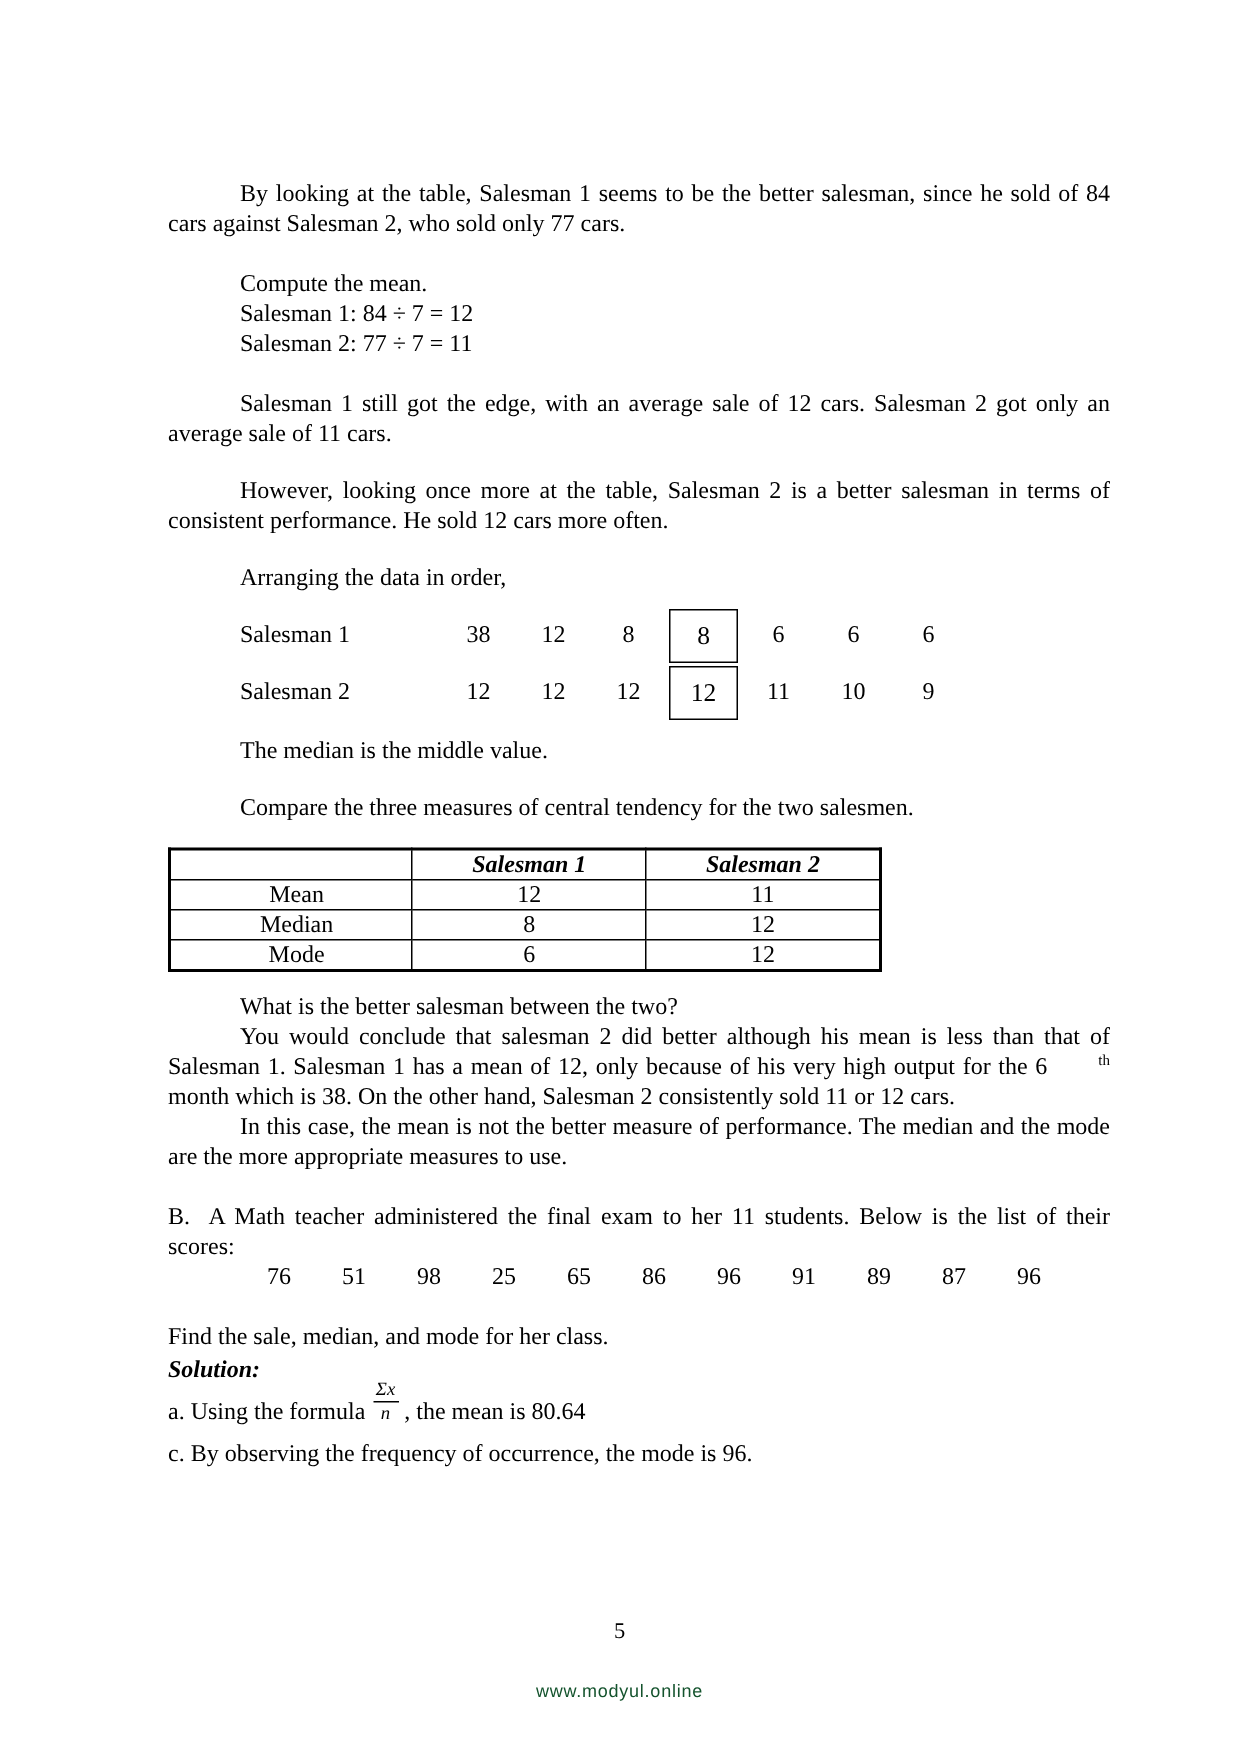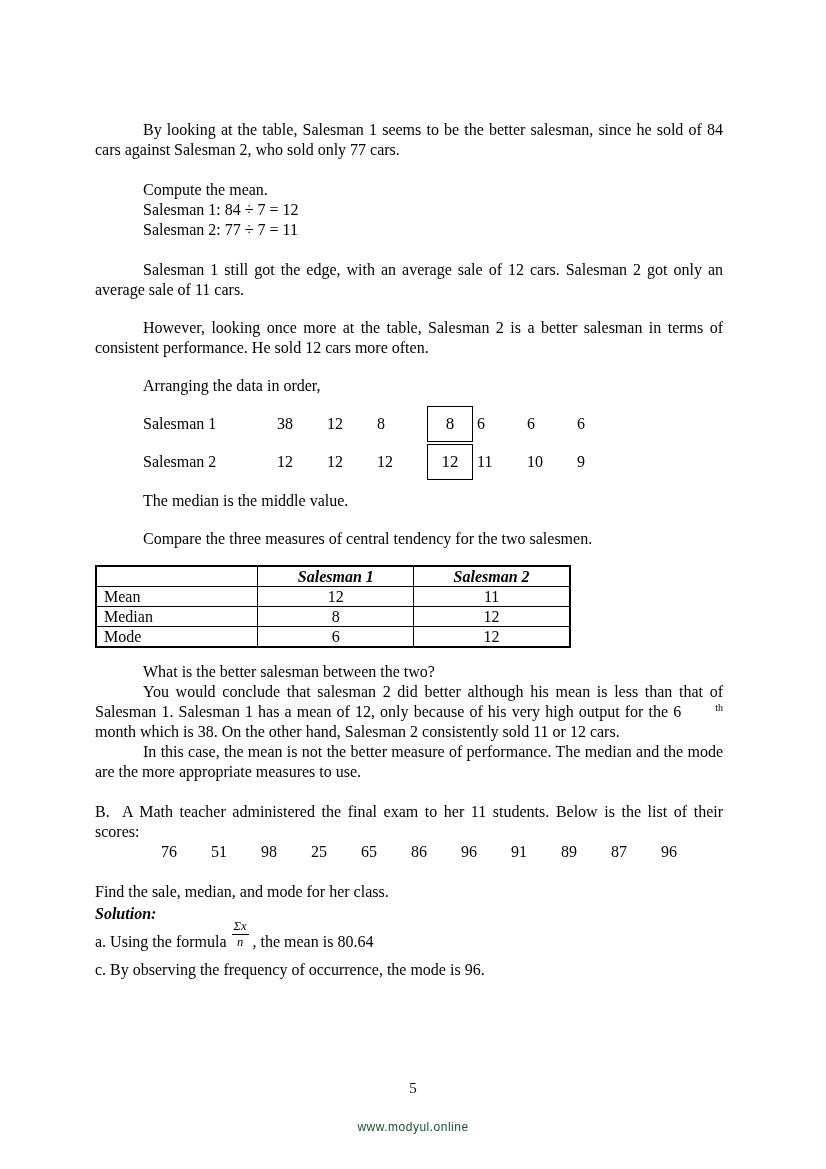--- a/index.html
+++ b/index.html
@@ -9,40 +9,40 @@
     height: 1169px;
     background: #ffffff;
     font-family: "Liberation Serif", serif;
     font-size: 16px;
     line-height: 20px;
     color: #000000;
     overflow: hidden;
   }
   .content {
     position: absolute;
-    left: 95px;
+    left: 112px;
     top: 120px;
     width: 628px;
   }
   p { margin: 0; }
   .indent { text-indent: 48px; }
   .justify { text-align: justify; }
   .mt-blank { margin-top: 20px; }
   .mt-18 { margin-top: 18px; }
   .mt-16 { margin-top: 16px; }
   .mt-14 { margin-top: 14px; }
   .mt-10 { margin-top: 10px; }
   .mt-9  { margin-top: 9px; }
   .mt-2  { margin-top: 2px; }
 
   
   .data-row { display: flex; align-items: center; height: 38px; }
   .data-row .row-label { margin-left: 48px; width: 134px; }
   .data-row .cell {
-    width: 50px; display: flex; align-items: center; 
+    width: 50px; display: flex; align-items: center; justify-content: center;
   }
   .median-box {
     border: 1.5px solid #000000;
     width: 44px; height: 34px;
     display: flex; align-items: center; justify-content: center;
     font-size: 17px;
   }
 
   
   .cmp-table {
@@ -51,21 +51,21 @@
     border: 2px solid #000000;
   }
   .cmp-table th, .cmp-table td {
     border: 1px solid #000000;
     height: 19px;
     padding: 0;
     font-size: 16px;
     line-height: 19px;
   }
   .cmp-table th { font-weight: bold; font-style: italic; text-align: center; }
-  .cmp-table .rowlabel { text-align: left; padding-left: 7px; width: 156px; }
+  .cmp-table .rowlabel { text-align: center; padding-left: 7px; width: 156px; }
   .cmp-table .val { text-align: center; width: 157px; }
 
   sup.th-sup { font-size: 10px; line-height: 0; vertical-align: super; margin-left: 34px; }
 
   
   .scores-row { display: flex; margin-left: 32px; }
   .scores-row .cell { width: 50px; text-align: right; }
 
   .solution-label { font-weight: bold; font-style: italic; }
 

